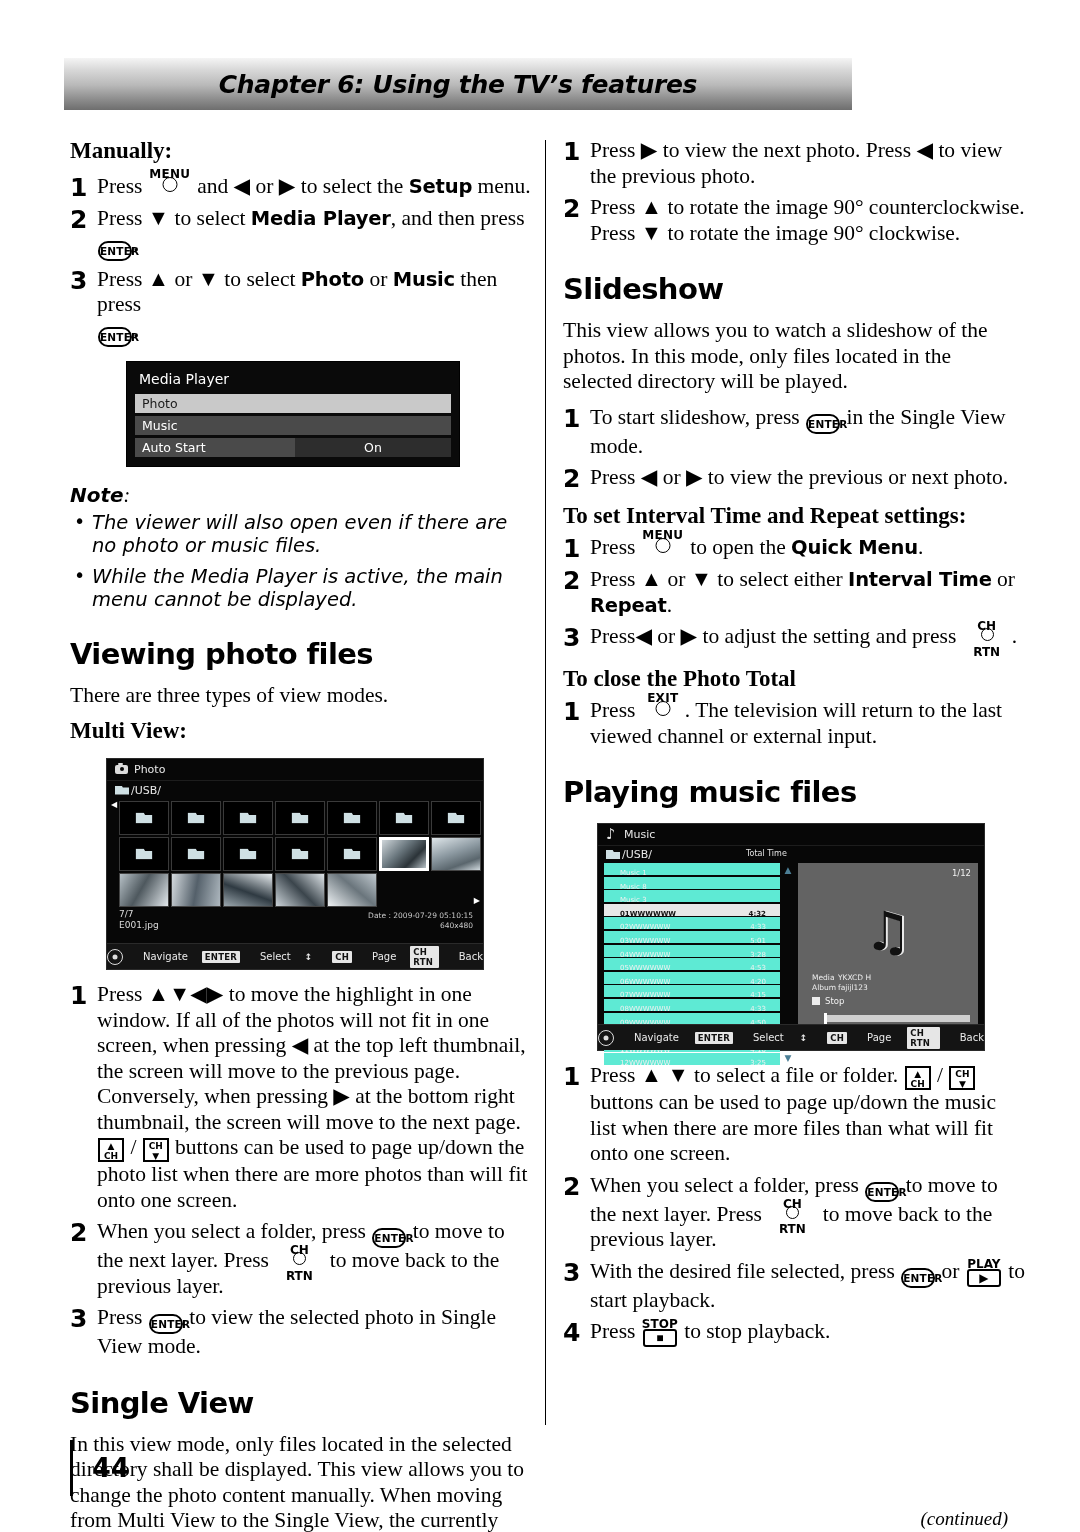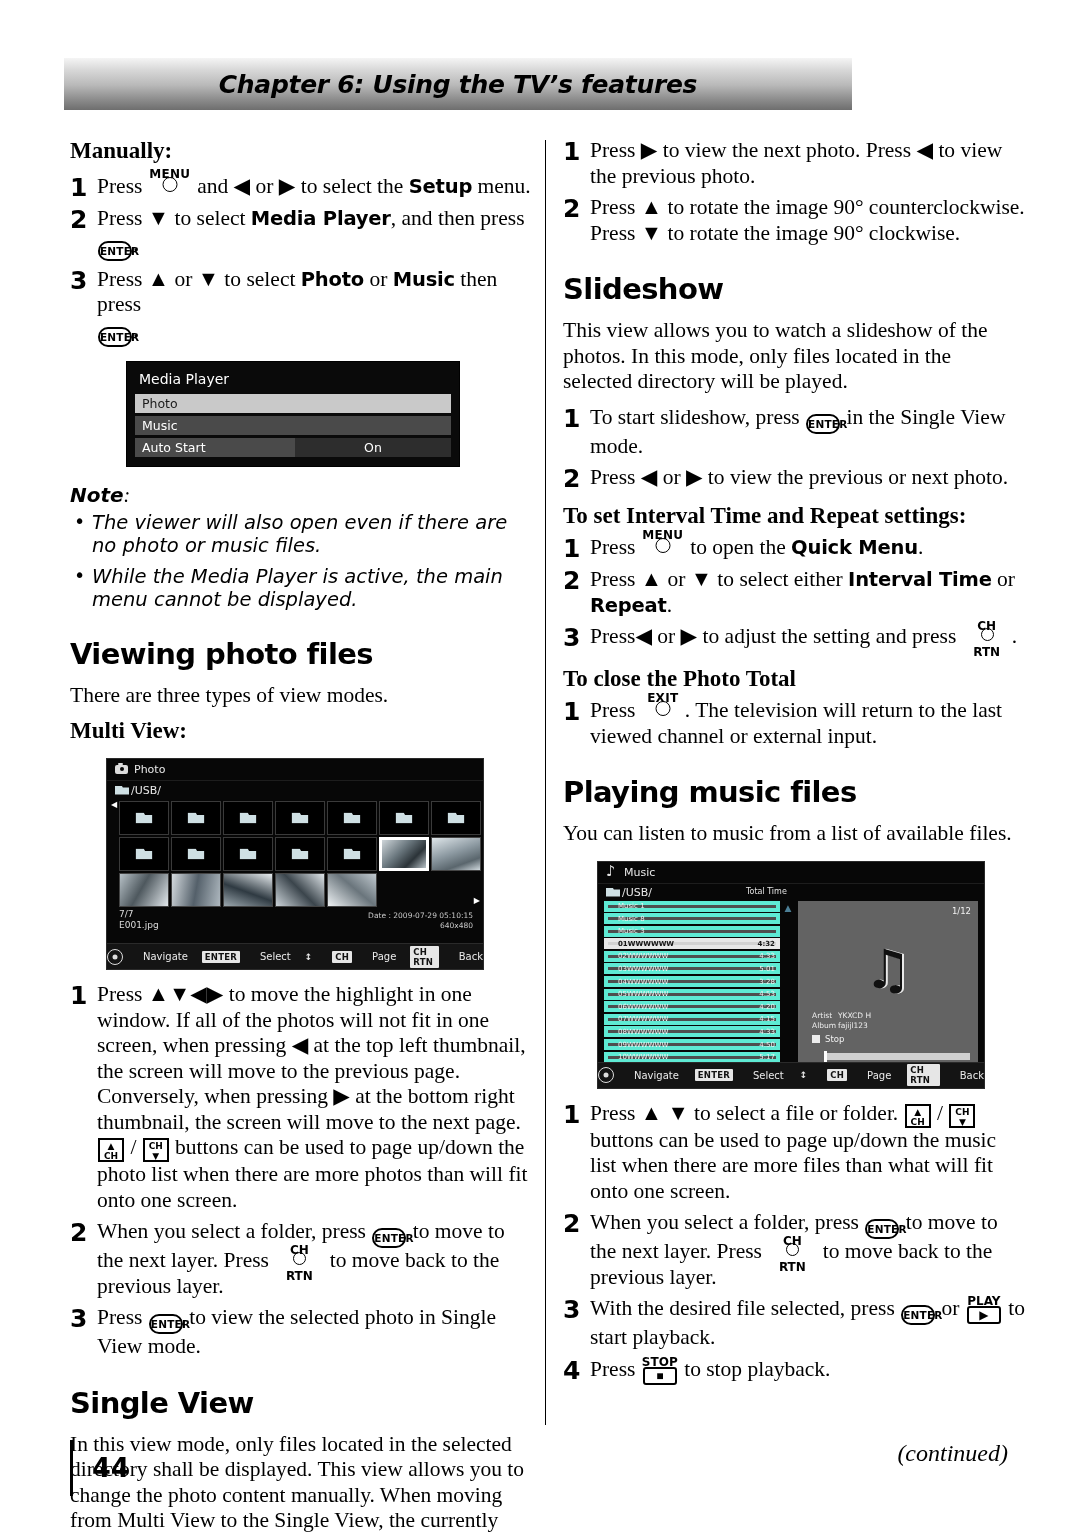--- a/index.html
+++ b/index.html
@@ -233,24 +233,24 @@
   .music-path{
     height:17px; display:flex; align-items:center; padding-left:8px; color:#e8e8e8; font-size:11px;
     position:relative;
   }
   .music-path .totaltime{
     position:absolute; left:148px; top:3px; font-size:8px; color:#e2e2e2;
   }
   .music-body{ display:flex; padding:0 6px 0 6px; }
   .tracklist{ width:176px; }
   .trk{
-    height:11px; margin-bottom:1.6px; display:flex; align-items:center;
-    justify-content:space-between; padding:0 1px 0 10px;
+    height:11px; margin-bottom:1.6px; display:flex; align-items:flex-start;
+    justify-content:space-between; padding:0 8px 0 10px;
     font-size:7px; color:#f0f0f0; background:#4e4e4e;
-    border:4px solid #5eead4;
+    border:6px solid #5eead4;
   }
   .trk.hl{ background:#d3d3d3; color:#141414; border-color:#e8e8e8; font-weight:bold; }
   .trk .dur{ font-size:7px; }
   .scroll-col{
     width:16px; display:flex; flex-direction:column; justify-content:space-between;
     align-items:center; padding:2px 0 4px 0; color:#4c7f96; font-size:9px;
   }
   .player-pane{
     flex:1; background:#636363; margin-left:2px; position:relative; height:178px;
   }
@@ -289,22 +289,22 @@
 
   
   .footer-rule{
     position:absolute; left:70px; top:1440px; width:3px; height:56px; background:#000;
   }
   .page-num{
     position:absolute; left:92px; top:1452px;
     font-family:"DejaVu Sans", sans-serif; font-weight:bold; font-size:27px;
   }
   .continued{
-    position:absolute; right:72px; top:1440px;
-    font-style:italic; font-size:24px;
+    position:absolute; right:72px; top:1508px;
+    font-style:italic; font-size:19px;
   }
 </style>
 </head>
 <body>
 
 <div class="page-header">
   <div class="title">Chapter 6: Using the TV’s features</div>
 </div>
 
 <div class="col-divider"></div>
@@ -537,21 +537,20 @@
   <h3 class="h-serif-bold" style="margin-top:16px; margin-bottom:6px;">To close the Photo Total</h3>
 
   <div class="step">
     <div class="num">1</div>
     <div class="txt">
       <span>Press </span><span class="key-circle"><span class="lbl">EXIT</span><span class="ring"></span></span><span>. The television will return to the last viewed channel or external input.</span>
     </div>
   </div>
 
   <h2 class="h-sans-big">Playing music files</h2>
-  <p class="body">You can listen to music from a list of available files.</p>
 
   <div class="shot-music">
     <div class="bar-top">
       <span class="note-icon"></span>
       <span>Music</span>
     </div>
     <div class="music-path">
       <span class="folder-chip"></span>
         <span>/USB/</span>
       <span class="totaltime">Total Time</span>
@@ -620,21 +619,21 @@
           </div>
       </div>
       <div class="scroll-col">
         <span>▲</span>
         <span>▼</span>
       </div>
       <div class="player-pane">
         <div class="pgcount">1/12</div>
         <div class="big-note">♫</div>
         <div class="meta-lines">
-          <div><span class="k">Artist</span><span>YKXCD H</span></div>
+          <div><span class="k">Media</span><span>YKXCD H</span></div>
           <div><span class="k">Album</span><span>fajijl123</span></div>
         </div>
         <div class="stop-row">
           <span class="stop-sq"></span>
             <span>Stop</span>
         </div>
         <div class="progress">
             <span class="knob"></span>
           </div>
         <div class="timecode">

